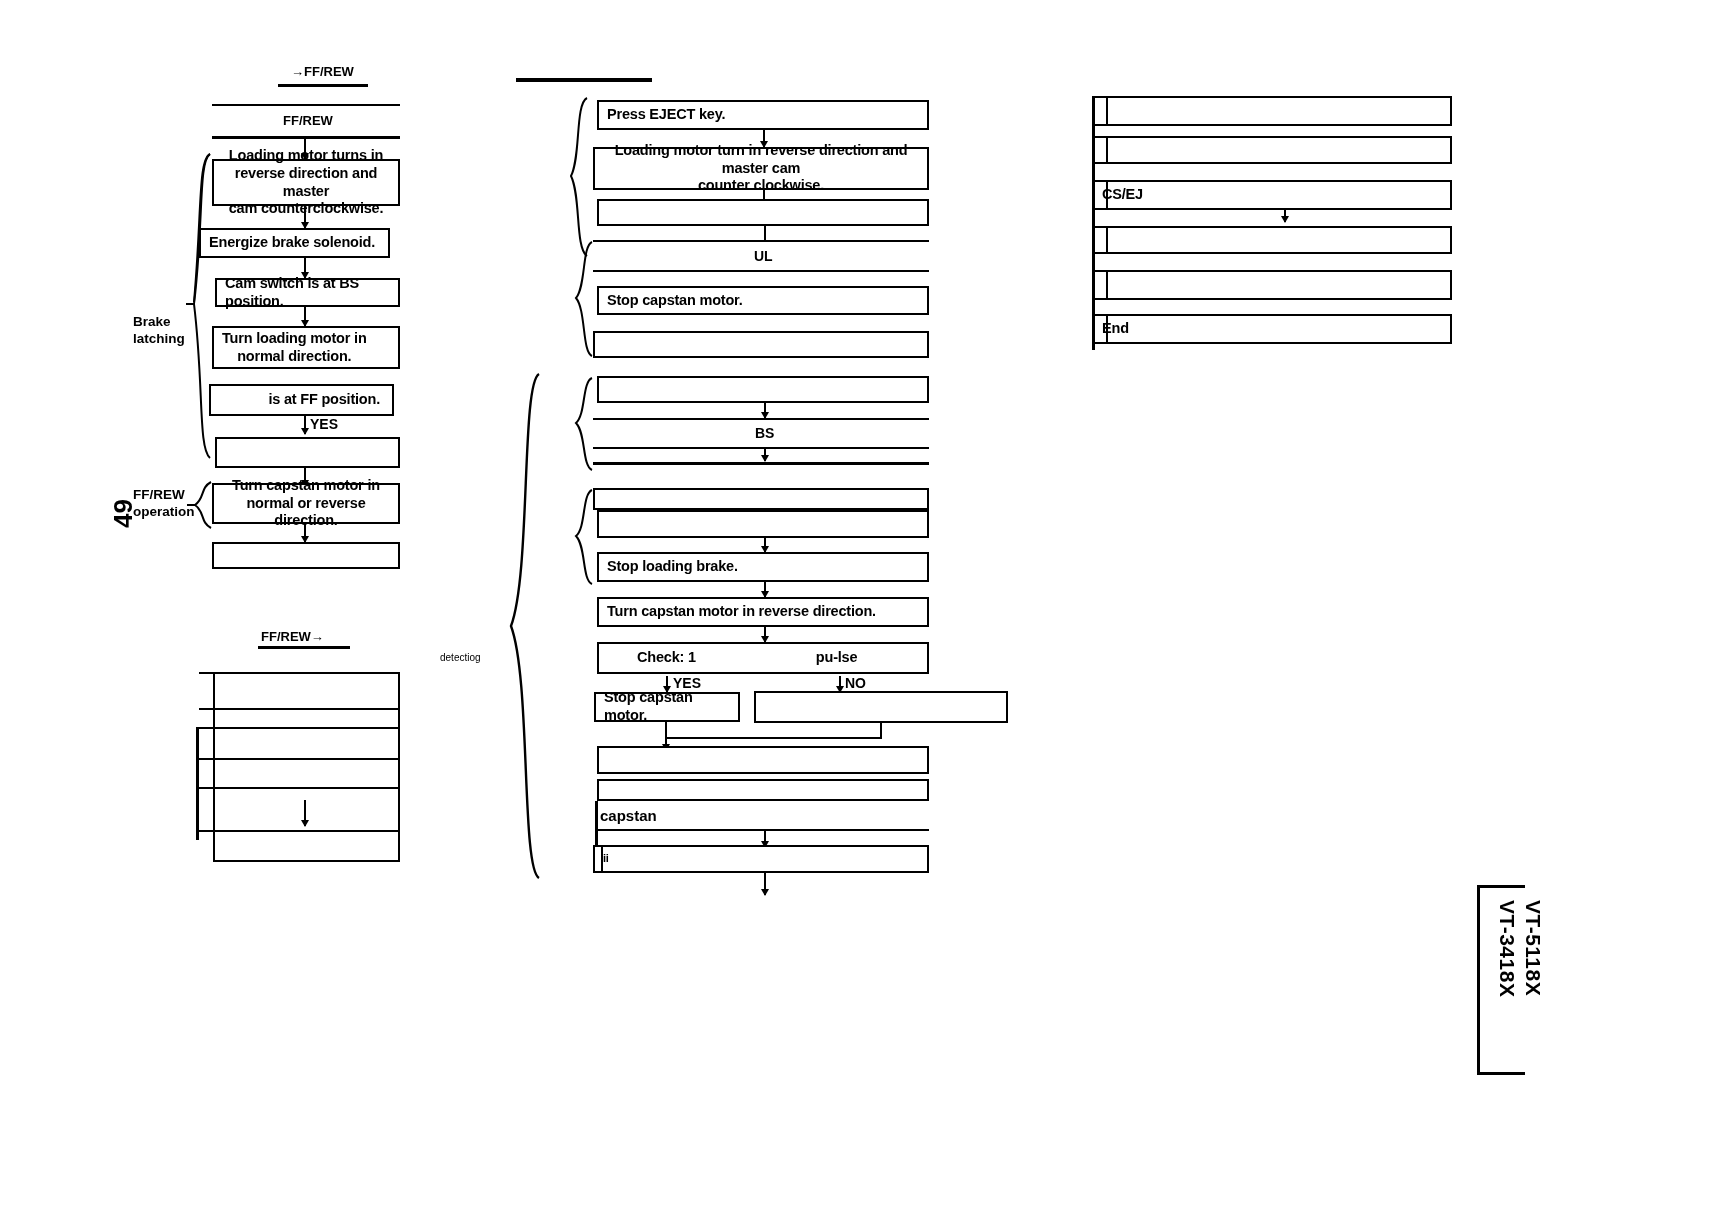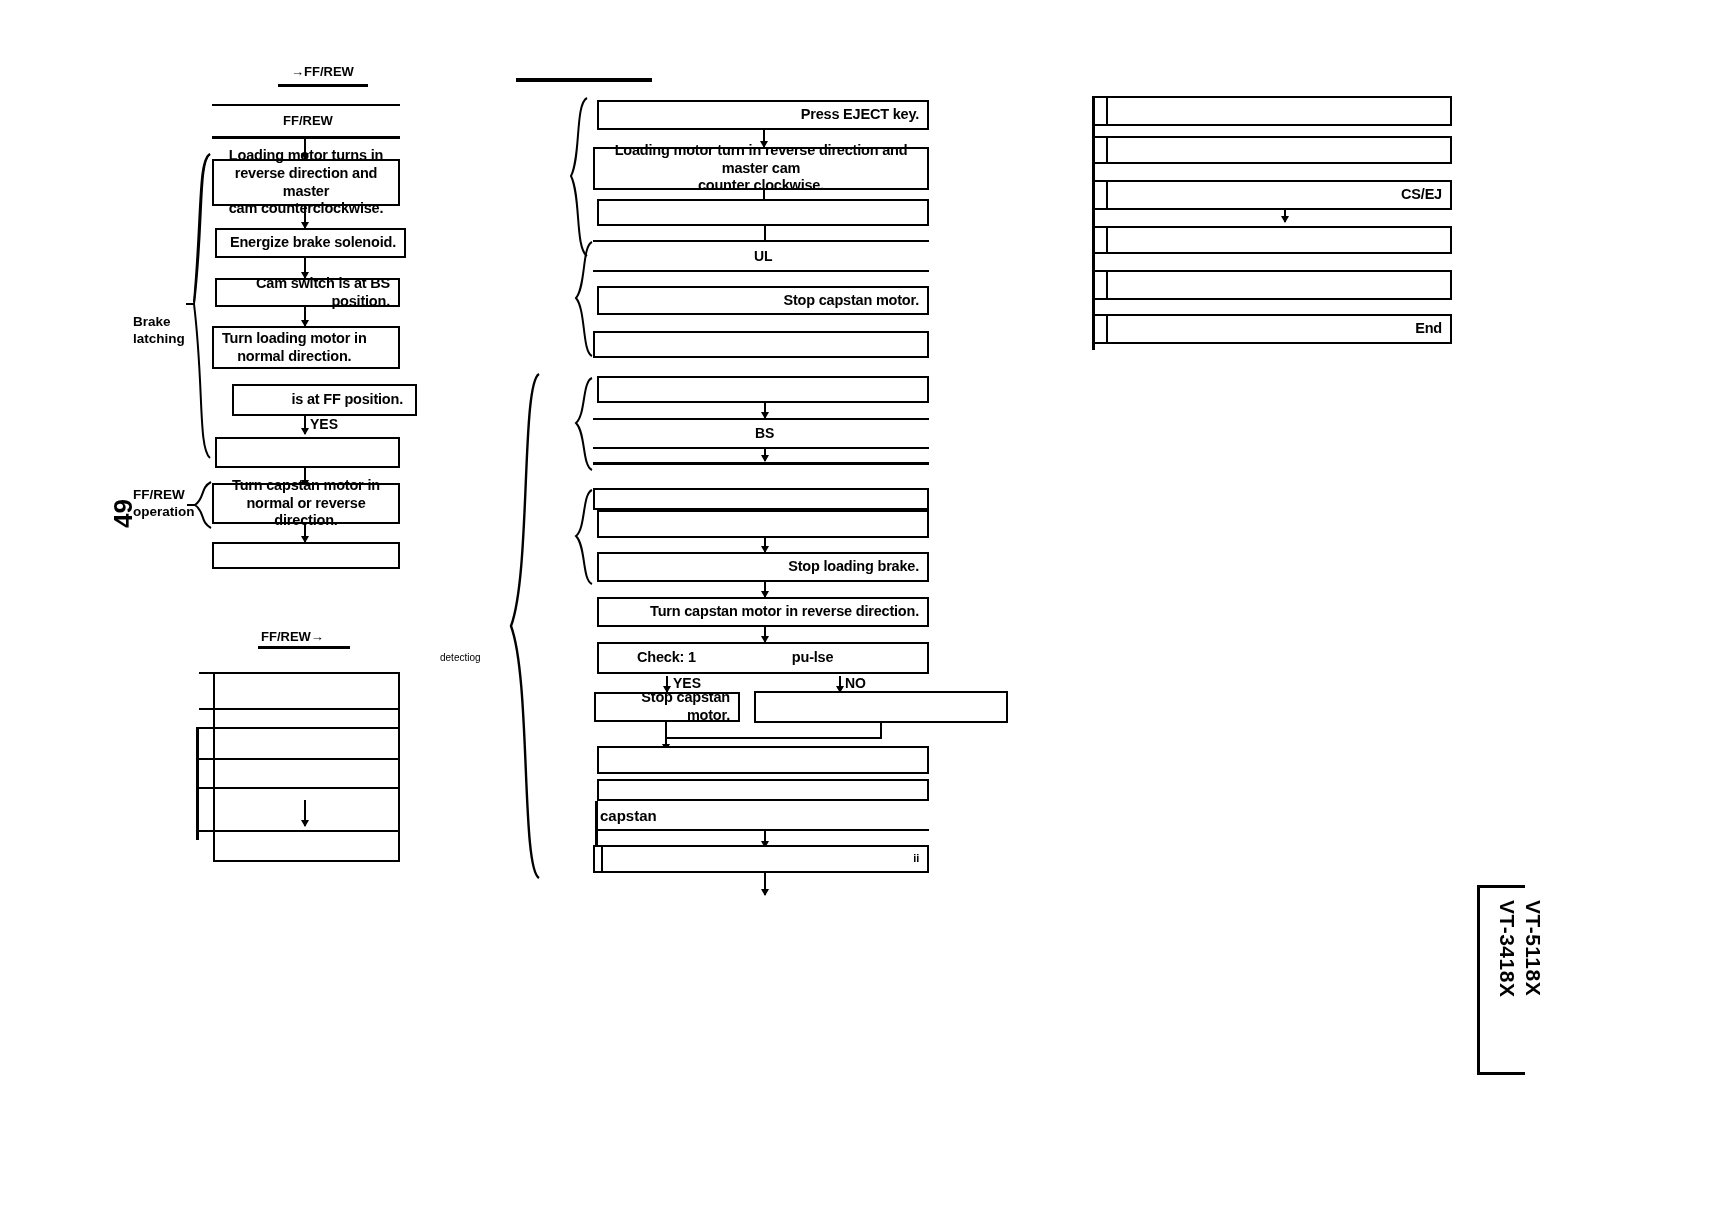--- a/index.html
+++ b/index.html
@@ -18,21 +18,21 @@
     background:#fff;
     box-sizing:border-box;
     display:flex;
     align-items:center;
     font-size:14.5px;
     font-weight:700;
     letter-spacing:-0.2px;
     line-height:1.22;
     padding:2px 8px;
   }
-  .box.center{justify-content:center;text-align:right;}
+  .box.center{justify-content:center;text-align:left;}
   .box.left{justify-content:flex-start;text-align:center;}
   .box.right{justify-content:flex-end;text-align:right;padding-right:12px;}
   .box .txt{display:block;width:100%;}
   .box.left .txt{width:auto;}
 
   
   .hline{position:absolute;background:#000;}
   .vline{position:absolute;background:#000;}
 
   
@@ -113,36 +113,36 @@
   <div class="sidelbl" style="left:133px; top:314px; width:54px;">Brake
 latching</div>
 
   <div class="box left" style="left:212px; top:159px; width:188px; height:47px;">
     <span class="txt" style="white-space:pre-line;">Loading motor turns in
 reverse direction and master
 cam counterclockwise.</span>
   </div>
   <div class="arrow" style="left:304px; top:206px; height:22px;"></div>
 
-  <div class="box center" style="left:215px; top:228px; width:191px; height:30px;">
+  <div class="box center" style="left:199px; top:228px; width:191px; height:30px;">
     <span class="txt">Energize brake solenoid.</span>
   </div>
   <div class="arrow" style="left:304px; top:258px; height:20px;"></div>
 
   <div class="box center" style="left:215px; top:278px; width:185px; height:29px;">
     <span class="txt">Cam switch is at BS position.</span>
   </div>
   <div class="arrow" style="left:304px; top:307px; height:19px;"></div>
 
   <div class="box left" style="left:212px; top:326px; width:188px; height:43px;">
     <span class="txt" style="white-space:pre-line;">Turn loading motor in
 normal direction.</span>
   </div>
 
-  <div class="box right" style="left:232px; top:384px; width:185px; height:32px;">
+  <div class="box right" style="left:209px; top:384px; width:185px; height:32px;">
     <span class="txt" style="width:auto;">is at FF position.</span>
   </div>
   <div class="arrow" style="left:304px; top:416px; height:18px;"></div>
   <div class="lbl" style="left:310px; top:416px;">YES</div>
 
   <div class="box center" style="left:215px; top:437px; width:185px; height:31px;">
     <span class="txt"></span>
   </div>
   <div class="arrow" style="left:304px; top:468px; height:18px;"></div>
 
@@ -252,21 +252,21 @@
   <div class="box center" style="left:597px; top:552px; width:332px; height:30px;">
     <span class="txt">Stop loading brake.</span>
   </div>
   <div class="arrow" style="left:764px; top:582px; height:15px;"></div>
 
   <div class="box center" style="left:597px; top:597px; width:332px; height:30px;">
     <span class="txt">Turn capstan motor in reverse direction.</span>
   </div>
   <div class="arrow" style="left:764px; top:627px; height:15px;"></div>
 
-  <div class="box" style="left:597px; top:642px; width:332px; height:32px; justify-content:flex-start; padding-left:38px;">
+  <div class="box" style="left:597px; top:642px; width:332px; height:32px; justify-content:flex-start; padding-left:38px;gap:24px;">
     <span>Check: 1</span>
     <span style="margin-left:96px;">pu-lse</span>
   </div>
 
   <div class="arrow" style="left:666px; top:676px; height:16px;"></div>
   <div class="lbl" style="left:673px; top:675px;">YES</div>
   <div class="arrow" style="left:839px; top:676px; height:16px;"></div>
   <div class="lbl" style="left:845px; top:675px;">NO</div>
 
   <div class="box center" style="left:594px; top:692px; width:146px; height:30px;">

